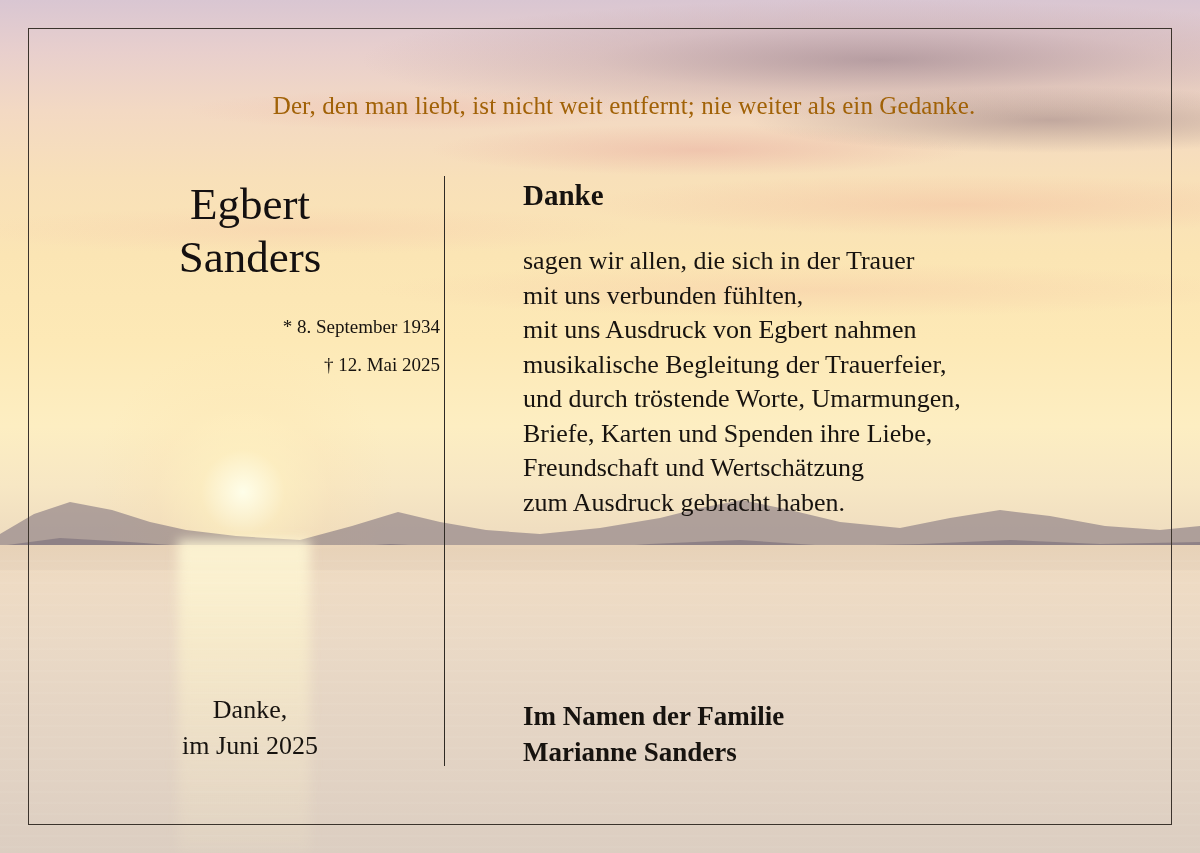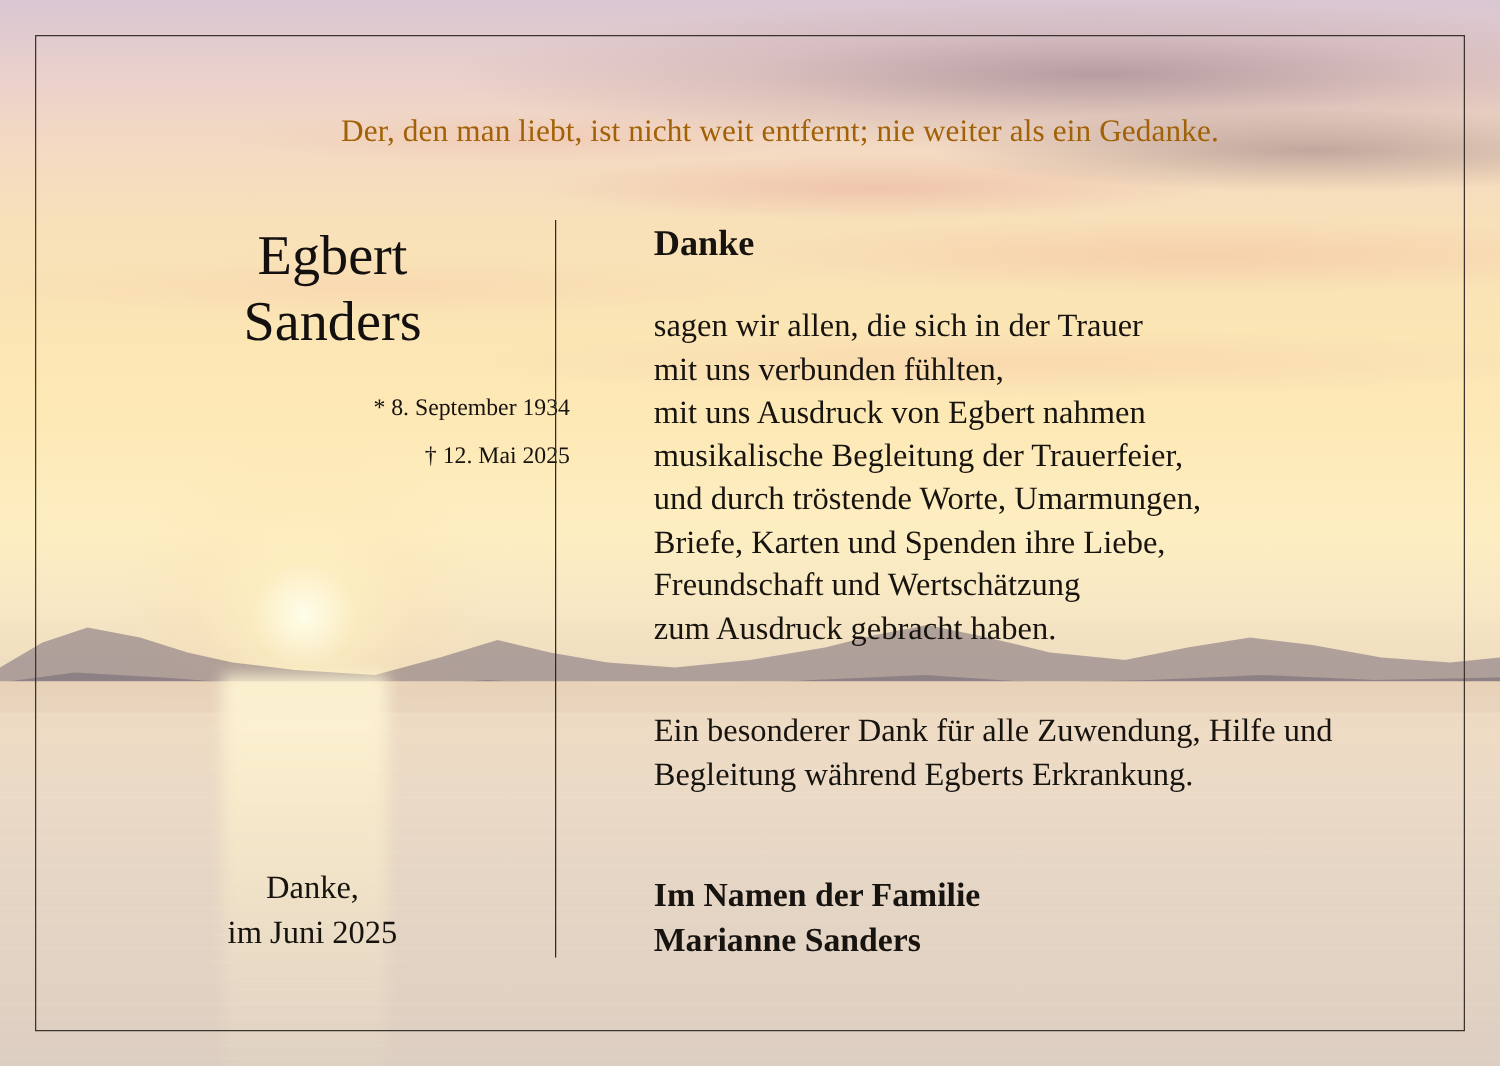--- a/index.html
+++ b/index.html
@@ -142,21 +142,21 @@
     text-align: center;
     font-size: 25px;
     letter-spacing: .1px;
     color: #a16207;
     margin-left: 24px;
   }
 
   
   .left-col {
     position: absolute;
-    left: 76px;
+    left: 60px;
     top: 178px;
     width: 380px;
     text-align: center;
   }
   .deceased-name {
     font-size: 45px;
     line-height: 53px;
     color: #141010;
   }
   .deceased-name .line2 { display: block; }
@@ -272,25 +272,20 @@
         <span class="ln">sagen wir allen, die sich in der Trauer</span>
         <span class="ln">mit uns verbunden fühlten,</span>
         <span class="ln">mit uns Ausdruck von Egbert nahmen</span>
         <span class="ln">musikalische Begleitung der Trauerfeier,</span>
         <span class="ln">und durch tröstende Worte, Umarmungen,</span>
         <span class="ln">Briefe, Karten und Spenden ihre Liebe,</span>
         <span class="ln">Freundschaft und Wertschätzung</span>
         <span class="ln">zum Ausdruck gebracht haben.</span>
       </div>
 
-      <div class="thanks-body-2">
-        <span class="ln">Ein besonderer Dank für alle Zuwendung,</span>
-        <span class="ln">Hilfe und Begleitung während</span>
-        <span class="ln">Egberts Erkrankung.</span>
-      </div>
 
       <div class="signature">
         <span class="ln">Im Namen der Familie</span>
         <span class="ln">Marianne Sanders</span>
       </div>
     </div>
 
   </div>
 </div>
 

